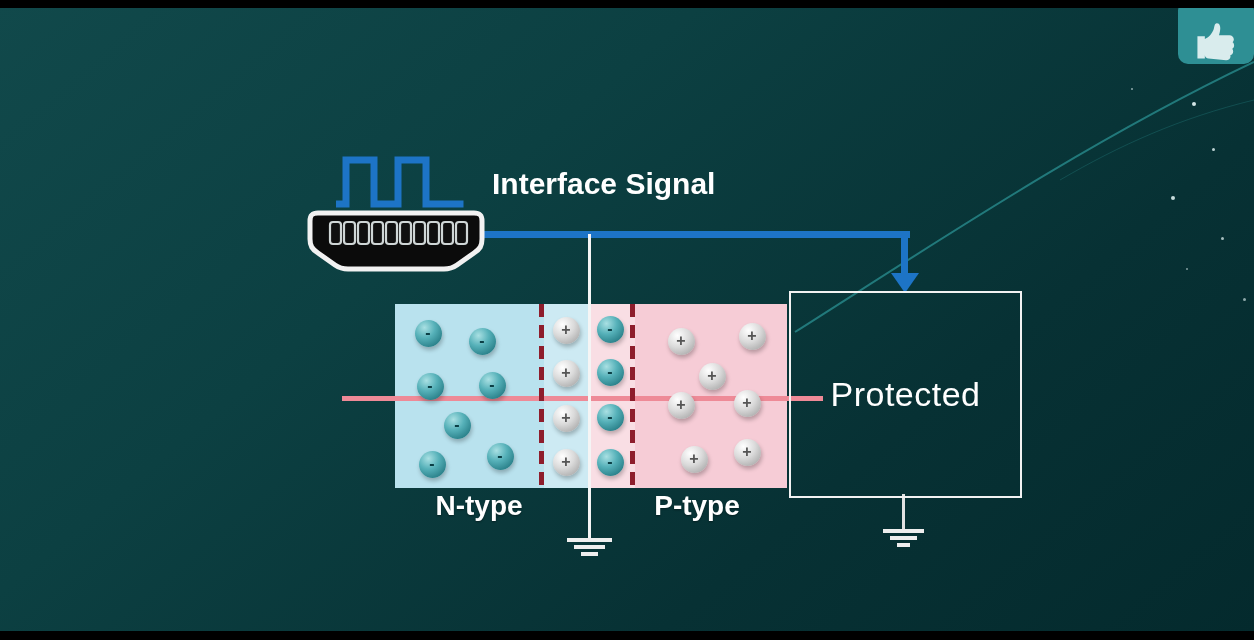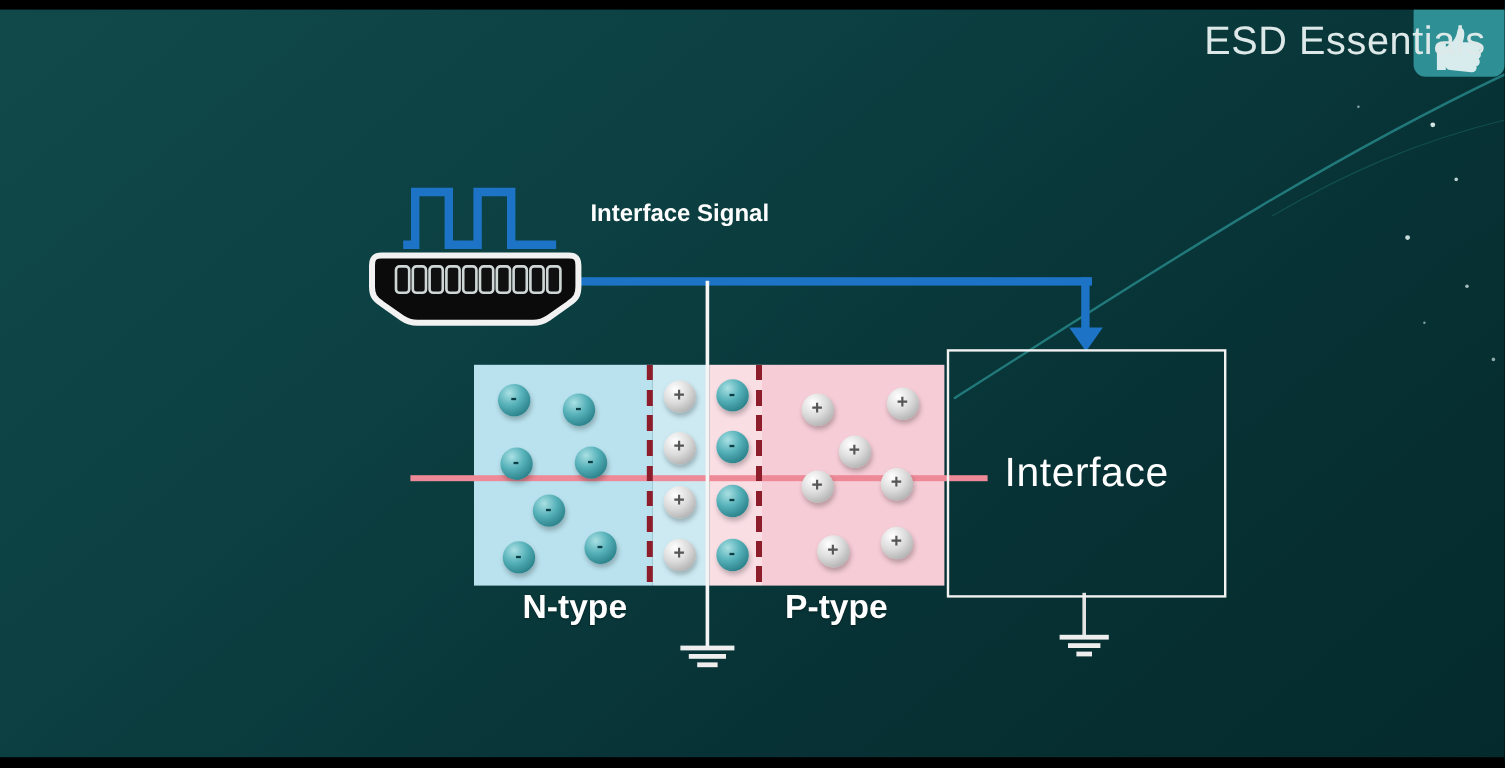--- a/index.html
+++ b/index.html
@@ -17,21 +17,21 @@
 
   .badge{position:absolute;right:0;top:0;width:76px;height:64px;border-radius:10px;
     background:var(--badge-teal,#2e8f94);z-index:35;display:flex;align-items:flex-end;justify-content:center;}
 
   
   .deco{position:absolute;inset:0;z-index:1;pointer-events:none;}
   .spark{position:absolute;border-radius:50%;background:#eafafa;}
 
   
   .wave{position:absolute;left:336px;top:150px;z-index:10;}
-  .signal-label{position:absolute;left:492px;top:167px;font-size:20px;font-weight:bold;color:#fff;z-index:10;}
+  .signal-label{position:absolute;left:492px;top:167px;font-size:30px;font-weight:bold;color:#fff;z-index:10;}
 
   
   .hdmi{position:absolute;left:306px;top:209px;z-index:10;}
 
   
   .blue-h{position:absolute;left:480px;top:231px;width:430px;height:7px;background:var(--signal-blue,#1d74c6);z-index:6;}
   .blue-v{position:absolute;left:901px;top:231px;width:7px;height:44px;background:var(--signal-blue,#1d74c6);z-index:6;}
   .arrow-down{position:absolute;left:891px;top:273px;width:0;height:0;
     border-left:14px solid transparent;border-right:14px solid transparent;
     border-top:20px solid var(--signal-blue,#1d74c6);z-index:6;}
@@ -89,21 +89,20 @@
   <div class="spark" style="left:1131px;top:88px;width:2px;height:2px;opacity:.6;"></div>
   <div class="spark" style="left:1243px;top:298px;width:3px;height:3px;opacity:.6;"></div>
   <div class="spark" style="left:1186px;top:268px;width:2px;height:2px;opacity:.55;"></div>
 
   <div class="badge">
     <svg width="52" height="52" viewBox="0 0 56 56">
       <path fill="#d9eced" d="M8 26 h8 v24 h-8 z
         M20 50 c-2 0-4-1.5-4-3.5 V29 c4-1.5 8-6 9.5-10.5 c.8-2.4 .8-6.5 3.3-6.5 c2.6 0 3.8 2.2 3.8 5.2 c0 2.6-.6 5.3-1.4 7.8 h11.3 c2.6 0 4.7 2 4.7 4.4 c0 1.3-.5 2.4-1.3 3.2 c1 .8 1.6 2 1.6 3.4 c0 1.6-.8 2.9-2 3.7 c.6 .8 1 1.7 1 2.8 c0 2-1.3 3.6-3.1 4.1 c.1 .4 .2 .8 .2 1.2 c0 2.4-2.1 4.2-4.7 4.2 z"></path>
     </svg>
   </div>
-  <div class="brand">ESD Essentials</div>
 
   <svg class="wave" width="128" height="58" viewBox="0 0 128 58">
     <polyline points="2,54 10,54 10,10 38,10 38,54 62,54 62,10 90,10 90,54 124,54" fill="none" stroke="#1d74c6" stroke-width="7" stroke-linecap="square"></polyline>
   </svg>
   <div class="signal-label">Interface Signal</div>
 
   <svg class="hdmi" width="180" height="64" viewBox="0 0 180 64">
     <path d="M12,4 H168 C174,4 176,6 176,12 V30 C176,37 174,40 168,44 L151,56 C147,58.8 143,60 138,60 H42 C37,60 33,58.8 29,56 L12,44 C6,40 4,37 4,30 V12 C4,6 6,4 12,4 Z" fill="#0b0b0b" stroke="#f2f2f2" stroke-width="5"></path>
     <g fill="#101010" stroke="#cfd6d6" stroke-width="2.2">
       <rect x="24" y="13" width="11" height="22" rx="3"></rect>
@@ -157,21 +156,21 @@
     </div>
 
   <div class="center-line"></div>
   <div class="gnd">
     <i style="left:567px;top:538px;width:45px;"></i>
     <i style="left:574px;top:545px;width:31px;"></i>
     <i style="left:581px;top:552px;width:17px;"></i>
   </div>
 
   <div class="pbox">
-    <span>Interface</span>
+    <span>Protected</span>
   </div>
   <div class="pbox-stem"></div>
   <div class="gnd">
     <i style="left:883px;top:529px;width:41px;"></i>
     <i style="left:890px;top:536px;width:27px;"></i>
     <i style="left:897px;top:543px;width:13px;"></i>
   </div>
 
   <div class="type-label n-type-label">N-type</div>
   <div class="type-label p-type-label">P-type</div>

